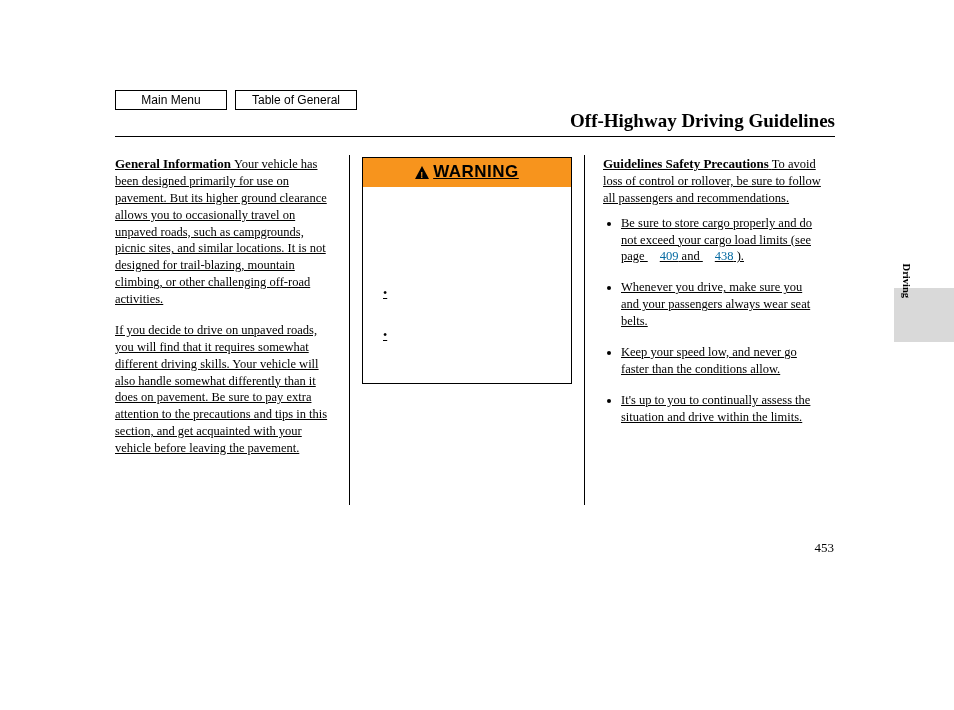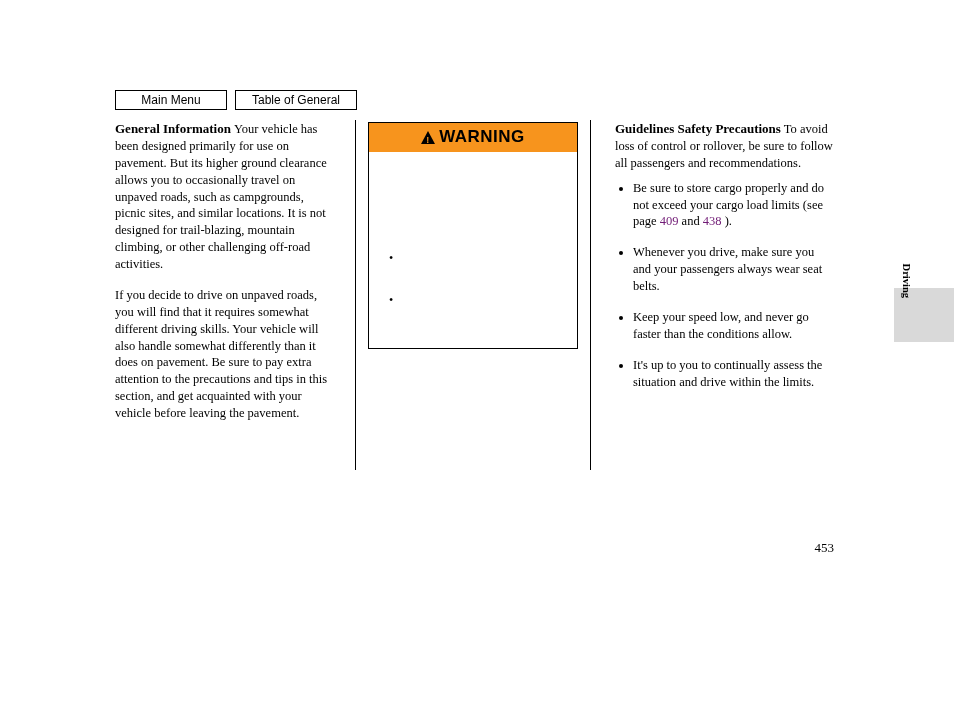--- a/index.html
+++ b/index.html
@@ -14,21 +14,20 @@
   }
   .page {
     position: absolute;
     left: 115px;
     top: 90px;
     width: 720px;
   }
   .nav-buttons {
     display: flex;
     gap: 8px;
-    margin-bottom: 10px;
   }
   .nav-btn {
     border: 1.5px solid #000;
     background: #fff;
     font-family: Arial, Helvetica, sans-serif;
     font-size: 12px;
     padding: 2px 0;
     text-align: center;
     cursor: pointer;
   }
@@ -38,21 +37,22 @@
     border-bottom: 1px solid #000;
     text-align: right;
     font-weight: bold;
     font-size: 19px;
     padding-bottom: 4px;
     margin-bottom: 18px;
     font-family: Georgia, 'Times New Roman', serif;
   }
   .columns {
     display: flex;
-    gap: 12px;
+    gap: 6px;
+    text-decoration: underline;
   }
   .col {
     font-size: 12.5px;
     line-height: 1.35;
   }
   .col1 { width: 218px; padding-right: 10px; }
   .col2 { width: 210px; border-left:1px solid #000; border-right:1px solid #000; padding:0 12px; min-height:350px; }
   .col3 { width: 220px; padding-left: 12px; }
   .sub-head {
     font-weight: bold;
@@ -85,21 +85,22 @@
   ul.safety {
     padding-left: 18px;
     margin: 8px 0 0 0;
   }
   ul.safety li {
     margin-bottom: 14px;
     font-size:12.5px;
     line-height:1.35;
   }
   .page-ref {
-    color: #701a75;
+    color: #0369a1;
+    margin-left: 12px;
   }
   .section-tab {
     position: absolute;
     right: 0;
     top: 288px;
     width: 60px;
     height: 54px;
     background: #d9d9d9;
   }
   .section-tab-label {
@@ -127,20 +128,21 @@
 <div class="section-tab"></div>
 <div class="section-tab-label">Driving</div>
 
 <div class="page">
 
   <div class="nav-buttons">
     <div class="nav-btn main">Main Menu</div>
     <div class="nav-btn toc">Table of General</div>
   </div>
 
+  <div class="title-bar">Off-Highway Driving Guidelines</div>
 
   <div class="columns">
 
     <div class="col col1">
       <span class="sub-head">General Information</span>
       <p style="display:inline">Your vehicle has been designed primarily for use on pavement. But its higher ground clearance allows you to occasionally travel on unpaved roads, such as campgrounds, picnic sites, and similar locations. It is not designed for trail-blazing, mountain climbing, or other challenging off-road activities.</p>
       <p style="margin-top:14px">If you decide to drive on unpaved roads, you will find that it requires somewhat different driving skills. Your vehicle will also handle somewhat differently than it does on pavement. Be sure to pay extra attention to the precautions and tips in this section, and get acquainted with your vehicle before leaving the pavement.</p>
     </div>
 
     <div class="col col2">

